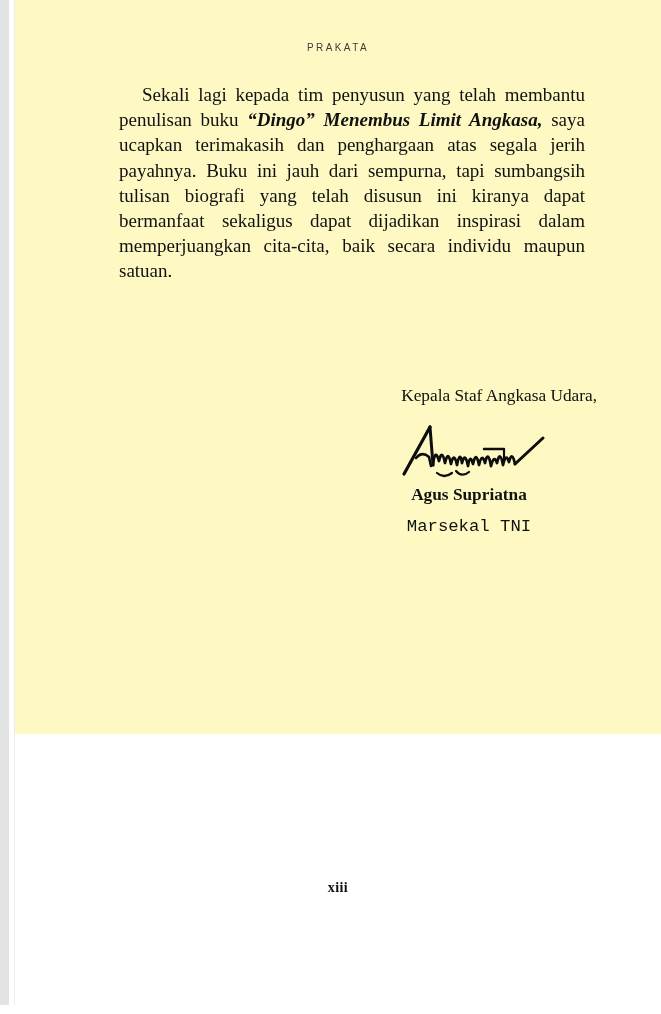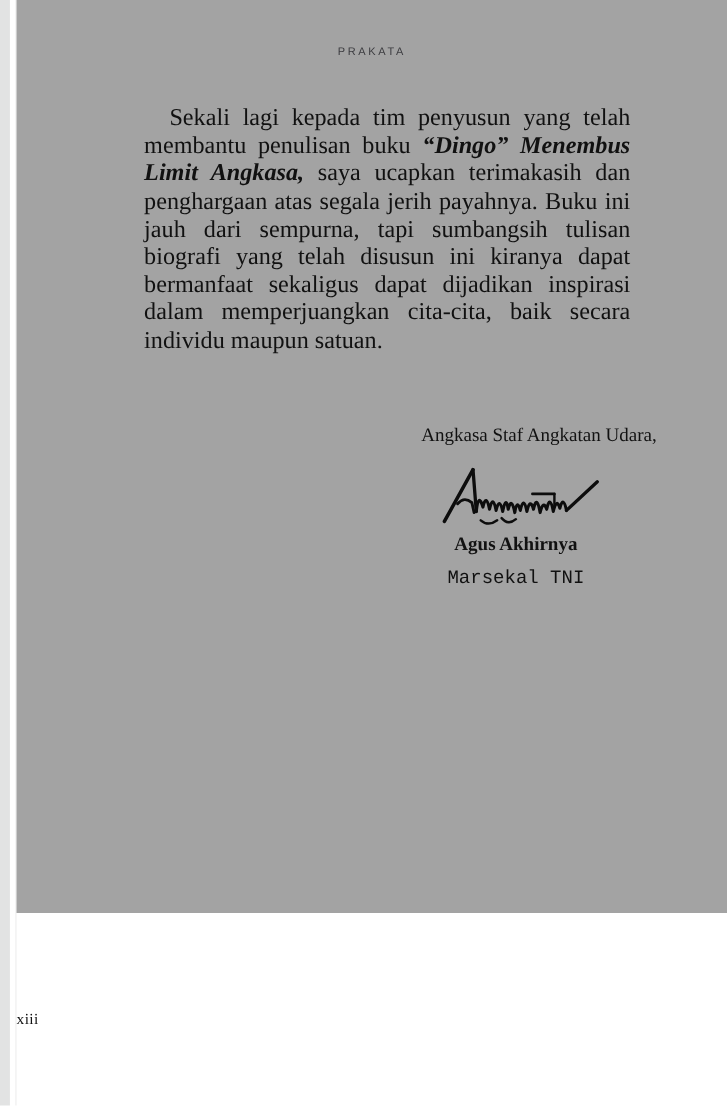--- a/index.html
+++ b/index.html
@@ -33,22 +33,22 @@
     height: 1005px;
     background: #ededed;
   }
 
   
   .page {
     position: absolute;
     left: 15px;
     top: 0;
     width: 646px;
-    height: 830px;
-    background: #a3a3a3;
+    height: 734px;
+    background: #fef9c3;
   }
 
   
   .running-head {
     position: absolute;
     left: 0;
     top: 42px;
     width: 646px;
     text-align: center;
     font-size: 10px;
@@ -58,22 +58,22 @@
   }
 
   
   .textblock {
     position: absolute;
     left: 104px;
     top: 82px;
     width: 466px;
   }
   p.para {
-    margin: 12px;
-    font-size: 22px;
+    margin: 0;
+    font-size: 19px;
     line-height: 25.2px;
     text-align: justify;
     text-indent: 23px;
     -webkit-hyphens: none;
     hyphens: none;
   }
   p.para + p.para {
     margin-top: 15px;
   }
   .booktitle {
@@ -118,25 +118,25 @@
     line-height: 24px;
     margin-top: 8px;
     padding-left: 14px;
     font-family: Liberation Mono, monospace;
   }
 
   
   .folio {
     position: absolute;
     left: 0;
-    top: 920px;
+    top: 880px;
     width: 646px;
-    text-align: left;
+    text-align: center;
     font-size: 14px;
-    font-weight: normal;
+    font-weight: bold;
     letter-spacing: 0.4px;
   }
 </style>
 </head>
 <body>
 
 <div class="scan-gutter"></div>
 <div class="scan-rule"></div>
 
 <div class="page">
@@ -145,21 +145,21 @@
 
   <div class="textblock">
 
     <p class="para"><span>Sekali lagi kepada tim penyusun yang telah membantu penulisan buku </span><span class="booktitle">“Dingo” Menembus Limit Angkasa,</span><span> saya ucapkan terimakasih dan penghargaan atas segala jerih payahnya. Buku ini jauh dari sempurna, tapi  sumbangsih tulisan biografi yang telah disusun ini kiranya dapat bermanfaat sekaligus dapat dijadikan inspirasi dalam memperjuangkan cita-cita, baik secara individu maupun satuan.</span></p>
 
 
   </div>
 
   <div class="sigblock">
 
-    <div class="sig-role">Angkasa Staf Angkatan Udara,</div>
+    <div class="sig-role">Kepala Staf Angkasa Udara,</div>
 
     <div class="sig-mark">
       <svg width="150" height="60" viewBox="0 0 150 60" aria-hidden="true">
         <g fill="none" stroke="#0d0d0d" stroke-linecap="round" stroke-linejoin="round">
           <path d="M4 53 L30 6" stroke-width="3.2"></path>
           <path d="M30 6 L33 44" stroke-width="3"></path>
           <path d="M16 37 Q22 30 29 36 L31 45" stroke-width="2.6"></path>
           <path d="M33 44 Q35 26 39 40 Q42 27 45 42 Q48 28 51 43
                    Q54 30 57 44 Q60 29 62 42 Q65 30 68 45
                    Q70 32 73 43 Q76 29 79 44 Q82 31 85 42
@@ -167,21 +167,21 @@
                    Q106 31 109 41 Q112 29 115 43" stroke-width="2.8"></path>
           <path d="M37 52 Q44 58 52 52" stroke-width="2.2"></path>
           <path d="M56 50 Q62 57 69 51" stroke-width="2.2"></path>
           <path d="M84 28 L104 28" stroke-width="2.4"></path>
           <path d="M104 28 L104 40" stroke-width="2.2"></path>
           <path d="M115 43 L143 17" stroke-width="3"></path>
         </g>
       </svg>
     </div>
 
-    <div class="sig-name">Agus Akhirnya</div>
+    <div class="sig-name">Agus Supriatna</div>
 
     <div class="sig-rank">Marsekal TNI</div>
 
   </div>
 
   <div class="folio">xiii</div>
 
 </div>
 
 </body></html>

